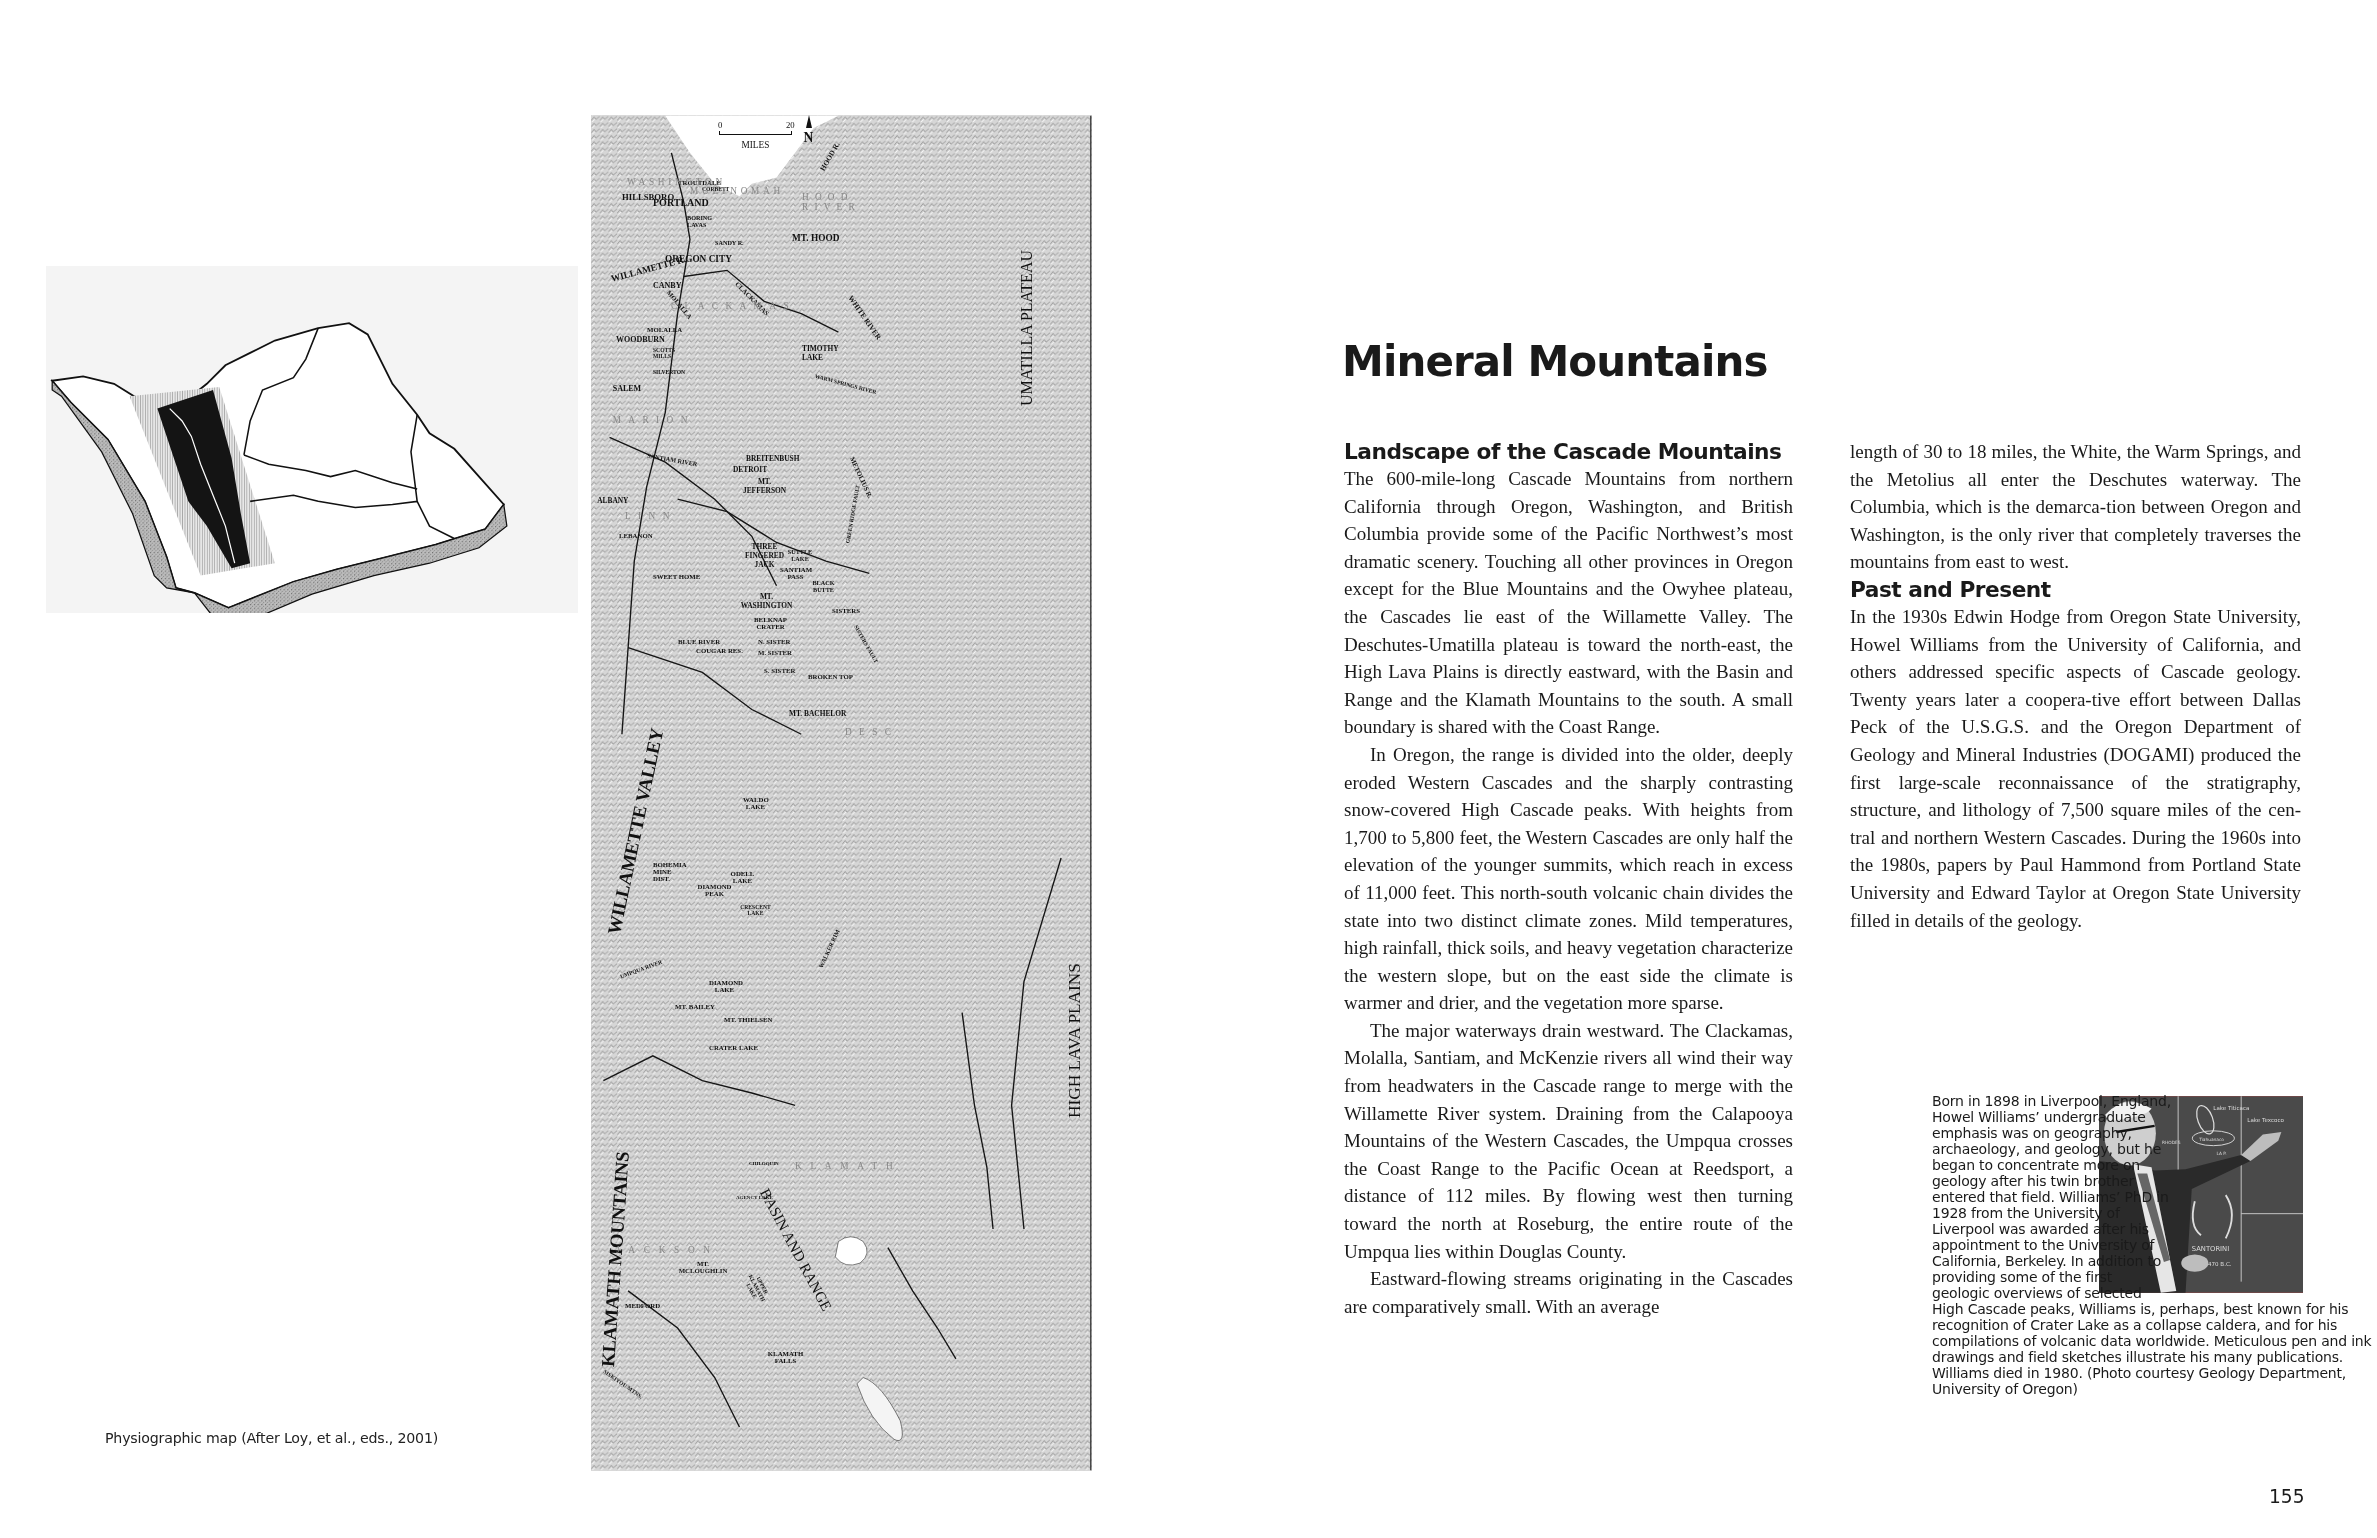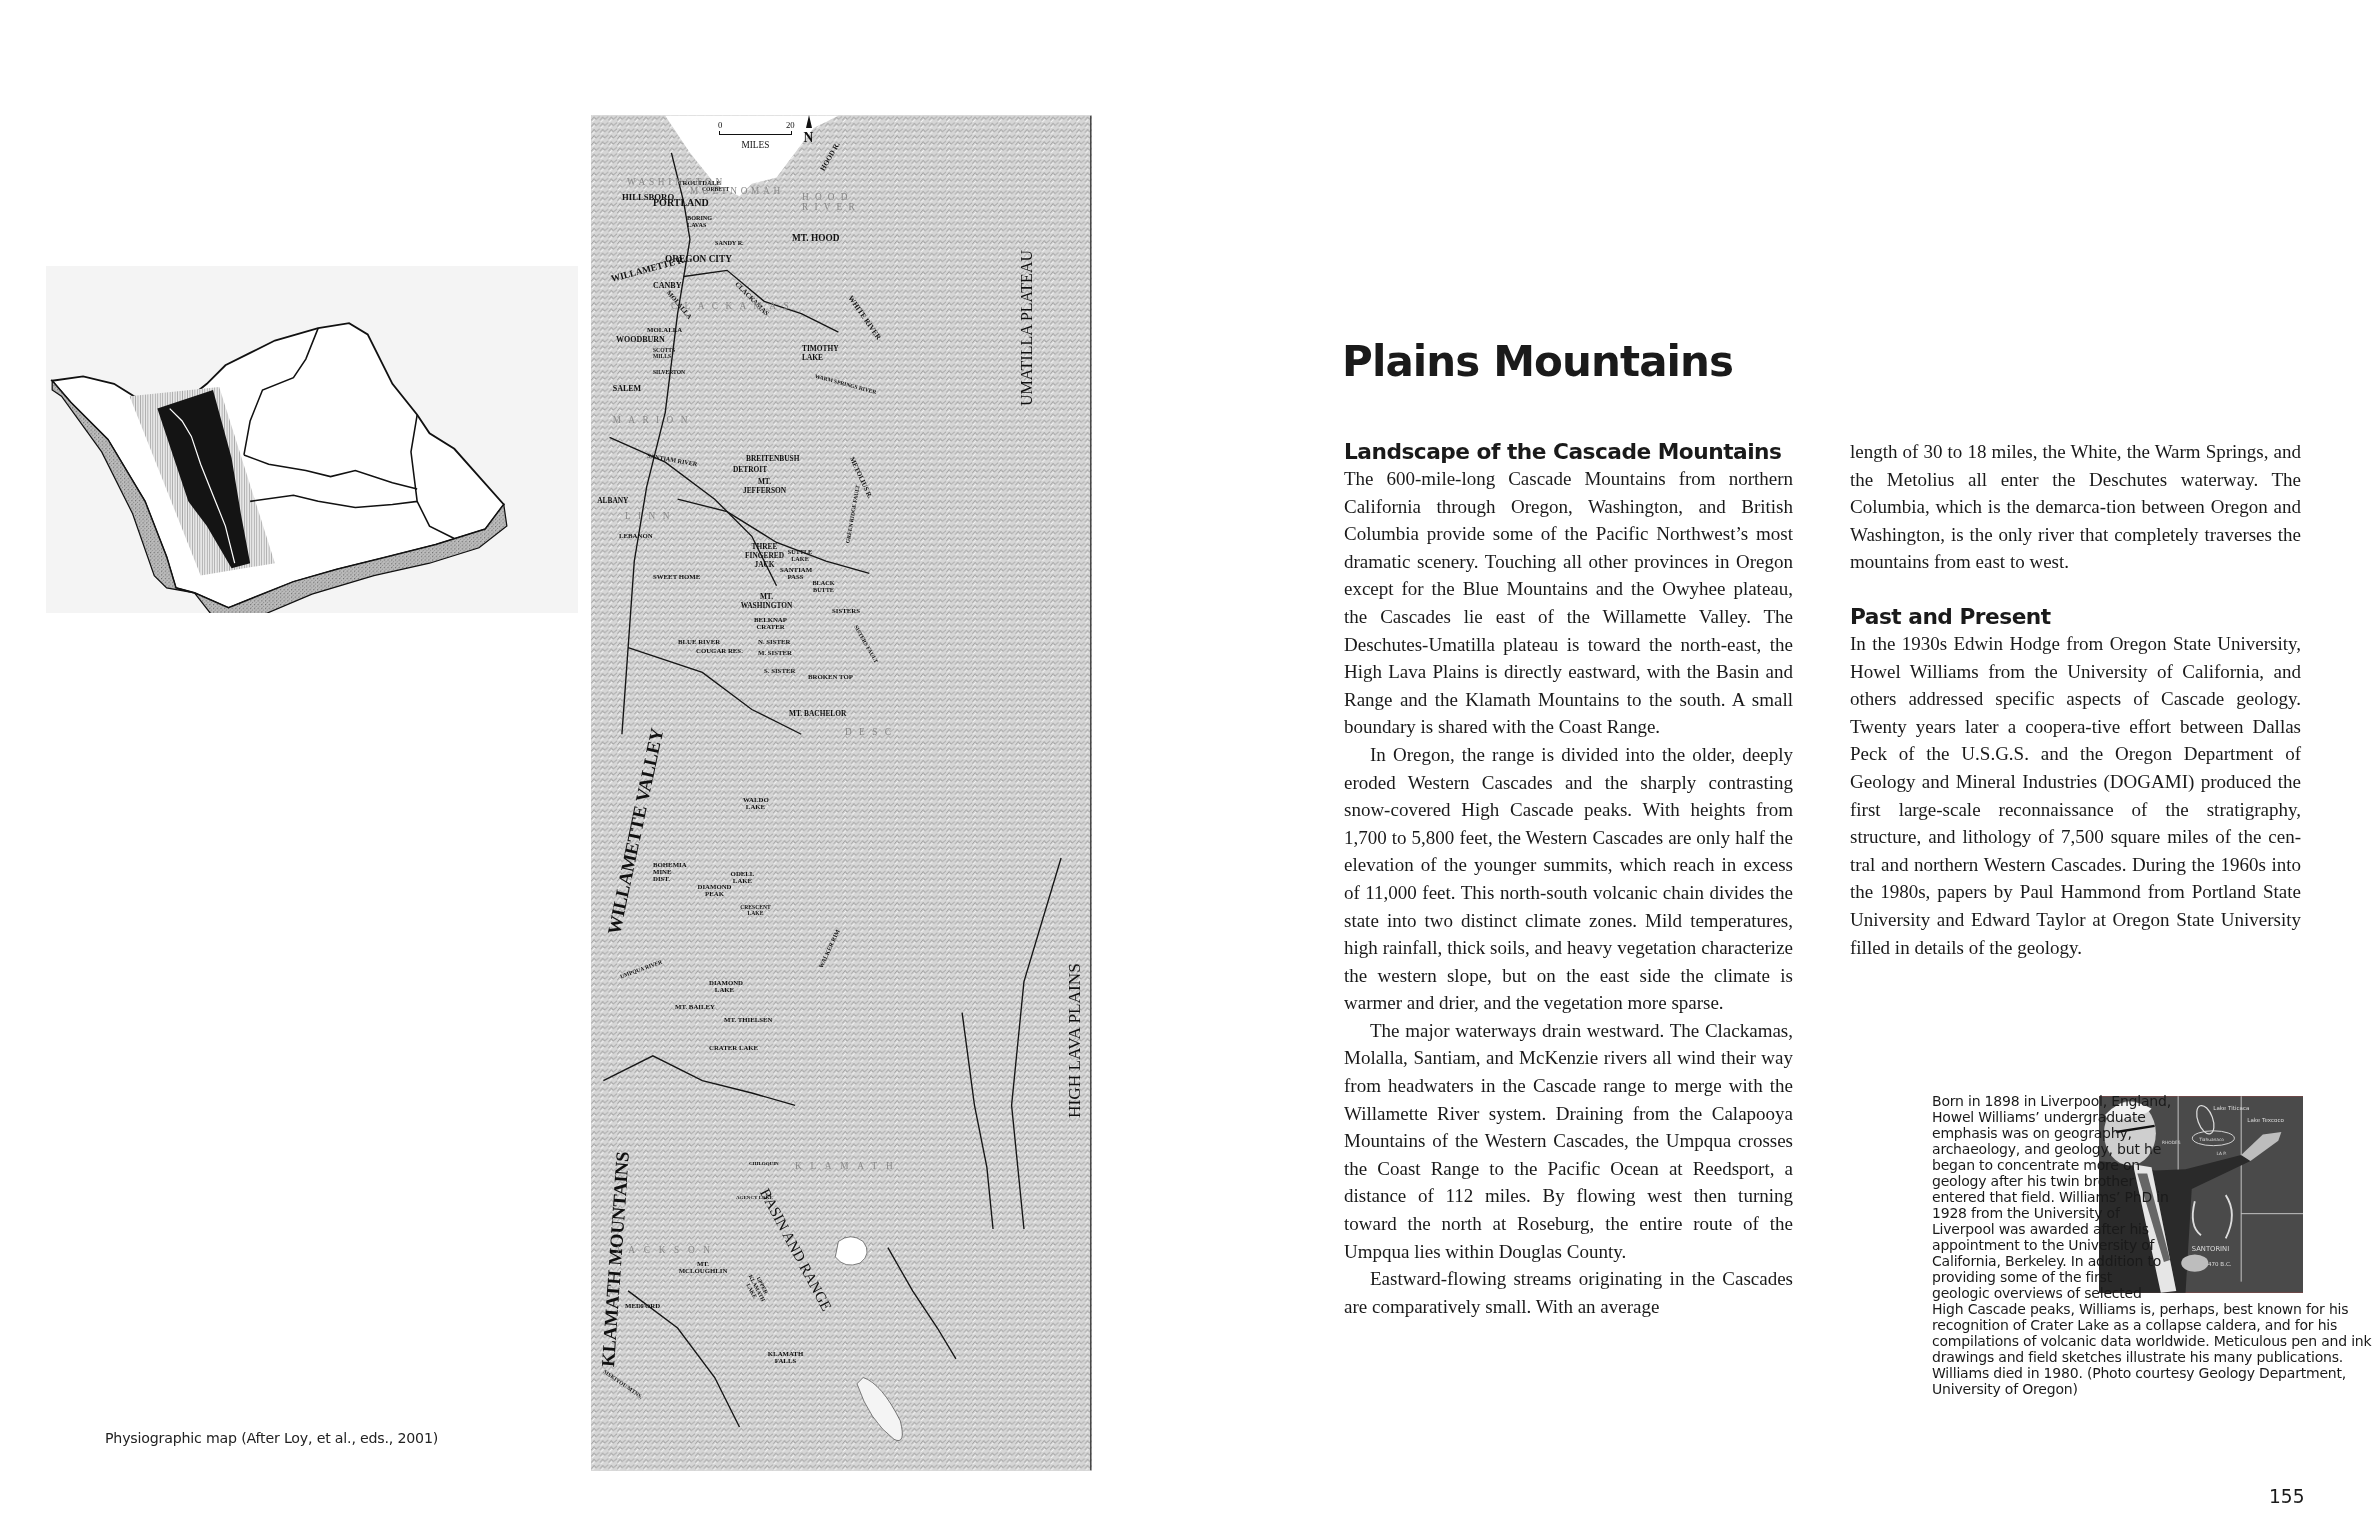--- a/index.html
+++ b/index.html
@@ -12,21 +12,21 @@
   #map-caption { left:105px; top:1430px; font-family:"DejaVu Sans", sans-serif; font-size:14.2px; color:#222; letter-spacing:-0.2px; }
 
   
   #title { left:1342px; top:337px; font-family:"DejaVu Sans", sans-serif; font-weight:bold; font-size:42px; letter-spacing:-0.9px; color:#1a1a1a; }
   .col { font-family:"Liberation Serif", serif; font-size:19px; line-height:27.6px; text-align:justify; color:#1a1a1a; }
   .col p { margin:0; text-indent:26px; }
   .col p.first { text-indent:0; }
   .col h2 { font-family:"DejaVu Sans", sans-serif; font-size:21.7px; font-weight:bold; margin:0; line-height:27px; letter-spacing:-0.5px; }
   #col-left { left:1344px; top:438px; width:449px; }
   #col-right { left:1850px; top:438px; width:451px; }
-  #col-right h2 { margin-top:27px; }
+  #col-right h2 { }
 
   #photo { left:2099px; top:1096px; width:204px; height:197px; background:#ef4444; overflow:hidden; }
   #photo-caption { left:1932px; top:1093px; width:452px; font-family:"DejaVu Sans", sans-serif; font-size:14px; line-height:16px; color:#1a1a1a; letter-spacing:-0.2px; }
   #photo-caption .float { float:right; width:211px; height:199px; }
   #page-number { left:2269px; top:1486px; font-family:"DejaVu Sans", sans-serif; font-size:18.6px; color:#1a1a1a; }
 
   .maplabel { position:absolute; font-family:"Liberation Serif", serif; font-weight:bold; color:#111; white-space:nowrap; }
 </style>
 </head>
 <body>
@@ -174,21 +174,21 @@
   <span class="maplabel" style="left:80px;top:186px;font-size:9.3px;font-weight:normal;color:#888;letter-spacing:7.4px;">CLACKAMAS</span>
   <span class="maplabel" style="left:21.7px;top:300px;font-size:9.3px;font-weight:normal;color:#888;letter-spacing:7.4px;">MARION</span>
   <span class="maplabel" style="left:34px;top:396px;font-size:9.3px;font-weight:normal;color:#888;letter-spacing:7.4px;">LINN</span>
   <span class="maplabel" style="left:25px;top:1130px;font-size:9.3px;font-weight:normal;color:#888;letter-spacing:8.7px;">JACKSON</span>
   <span class="maplabel" style="left:204px;top:1046px;font-size:9.3px;font-weight:normal;color:#888;letter-spacing:8.7px;">KLAMATH</span>
   <span class="maplabel" style="left:254px;top:612px;font-size:9.3px;font-weight:normal;color:#888;letter-spacing:7.4px;">DESC</span>
 </div>
 
 <div id="map-caption" class="abs">Physiographic map (After Loy, et al., eds., 2001)</div>
 
-<h1 id="title" class="abs" style="margin:0;">Plains Mountains</h1>
+<h1 id="title" class="abs" style="margin:0;">Mineral Mountains</h1>
 
 <div id="col-left" class="abs col">
   <h2>Landscape of the Cascade Mountains</h2>
   <p class="first">The 600-mile-long Cascade Mountains from northern California through Oregon, Washington, and British Columbia provide some of the Pacific Northwest’s most dramatic scenery. Touching all other provinces in Oregon except for the Blue Mountains and the Owyhee plateau, the Cascades lie east of the Willamette Valley. The Deschutes-Umatilla plateau is toward the north-east, the High Lava Plains is directly eastward, with the Basin and Range and the Klamath Mountains to the south. A small boundary is shared with the Coast Range.</p>
   <p>In Oregon, the range is divided into the older, deeply eroded Western Cascades and the sharply contrasting snow-covered High Cascade peaks. With heights from 1,700 to 5,800 feet, the Western Cascades are only half the elevation of the younger summits, which reach in excess of 11,000 feet. This north-south volcanic chain divides the state into two distinct climate zones. Mild temperatures, high rainfall, thick soils, and heavy vegetation characterize the western slope, but on the east side the climate is warmer and drier, and the vegetation more sparse.</p>
   <p>The major waterways drain westward. The Clackamas, Molalla, Santiam, and McKenzie rivers all wind their way from headwaters in the Cascade range to merge with the Willamette River system. Draining from the Calapooya Mountains of the Western Cascades, the Umpqua crosses the Coast Range to the Pacific Ocean at Reedsport, a distance of 112 miles. By flowing west then turning toward the north at Roseburg, the entire route of the Umpqua lies within Douglas County.</p>
   <p id="p-split-a">Eastward-flowing streams originating in the Cascades are comparatively small. With an average</p>
 </div>
 
 <div id="col-right" class="abs col">

